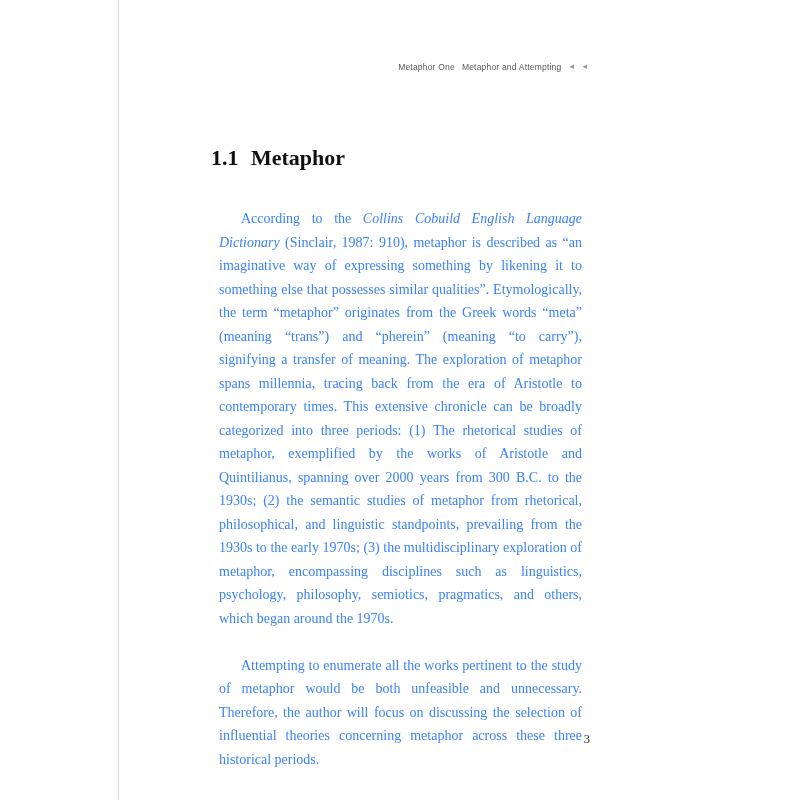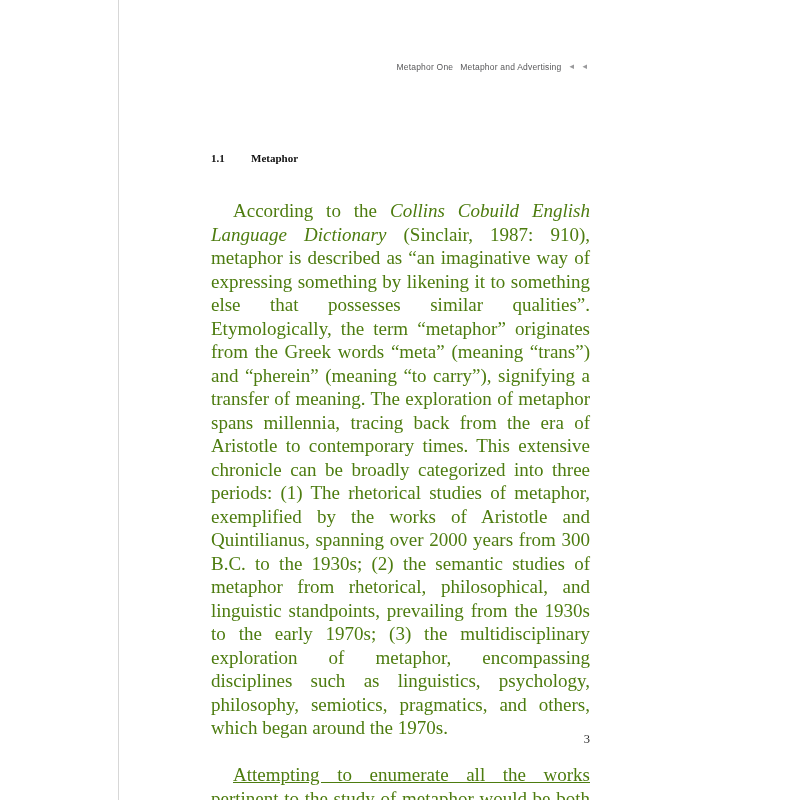--- a/index.html
+++ b/index.html
@@ -71,51 +71,50 @@
   }
 
   
   #section-heading {
     position: absolute;
     left: 211px;
     top: 146px;
     width: 379px;
     font-family: "Liberation Serif", serif;
     font-weight: bold;
-    font-size: 11px;
+    font-size: 22px;
     line-height: 24px;
     color: #111111;
     white-space: nowrap;
   }
   #section-heading .sec-num {
     display: inline-block;
     min-width: 40px;
   }
 
   
   #body-column {
     position: absolute;
     left: 211px;
     top: 199px;
     width: 379px;
   }
   .body-para {
-    margin: 0;
+    margin: 8px;
     font-family: "Liberation Serif", serif;
-    font-size: 19px;
+    font-size: 14px;
     line-height: 23.5px;
-    color: #4d7c0f;
+    color: #3b82f6;
     text-align: justify;
     text-justify: inter-word;
     text-indent: 22px;
     hyphens: none;
   }
   .body-para + .body-para {
     margin-top: 23.5px;
-    text-decoration: underline;
   }
   .body-para i {
     font-style: italic;
   }
 
   
   #page-folio {
     position: absolute;
     left: 211px;
     top: 732px;
@@ -127,21 +126,21 @@
   }
 </style>
 </head>
 <body>
 
 <div id="gutter-shade"></div>
 <div id="page-sheet"></div>
 <div id="binding-edge"></div>
 
 <div id="running-header">
-  <span class="hdr-chapter">Metaphor One</span><span class="hdr-title">Metaphor and Advertising</span><span class="hdr-marks">◂ ◂</span>
+  <span class="hdr-chapter">Metaphor One</span><span class="hdr-title">Metaphor and Attempting</span><span class="hdr-marks">◂ ◂</span>
 </div>
 
 <div id="section-heading">
   <span class="sec-num">1.1</span><span class="sec-title">Metaphor</span>
 </div>
 
 <div id="body-column">
   <p class="body-para"><span>According to the </span><i>Collins Cobuild English Language Dictionary</i><span> (Sinclair, 1987: 910), metaphor is described as “an imaginative way of expressing something by likening it to something else that possesses similar qualities”. Etymologically, the term “metaphor” originates from the Greek words “meta” (meaning “trans”) and “pherein” (meaning “to carry”), signifying a transfer of meaning. The exploration of metaphor spans millennia, tracing back from the era of Aristotle to contemporary times. This extensive chronicle can be broadly categorized into three periods: (1) The rhetorical studies of metaphor, exemplified by the works of Aristotle and Quintilianus, spanning over 2000 years from 300 B.C. to the 1930s; (2) the semantic studies of metaphor from rhetorical, philosophical, and linguistic standpoints, prevailing from the 1930s to the early 1970s; (3) the multidisciplinary exploration of metaphor, encompassing disciplines such as linguistics, psychology, philosophy, semiotics, pragmatics, and others, which began around the 1970s.</span></p>
   <p class="body-para">Attempting to enumerate all the works pertinent to the study of metaphor would be both unfeasible and unnecessary. Therefore, the author will focus on discussing the selection of influential theories concerning metaphor across these three historical periods.</p>
 </div>

